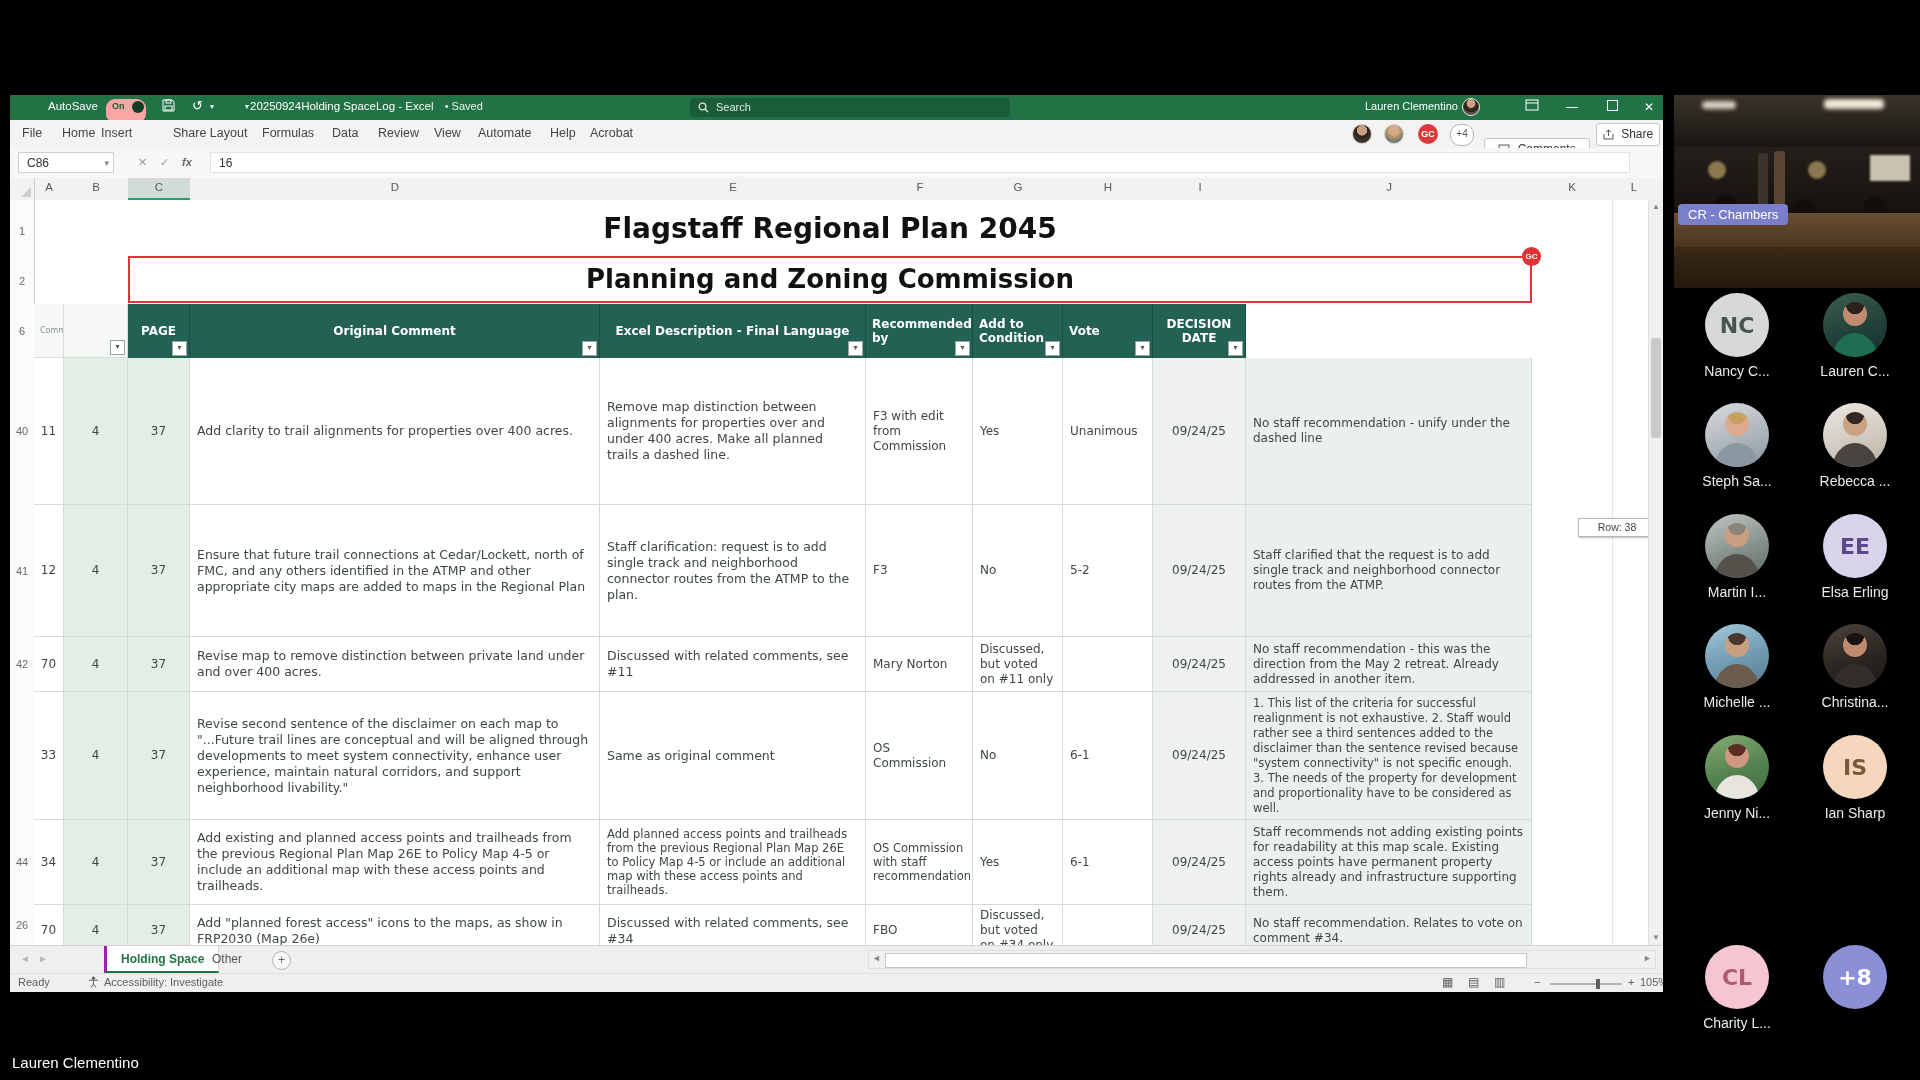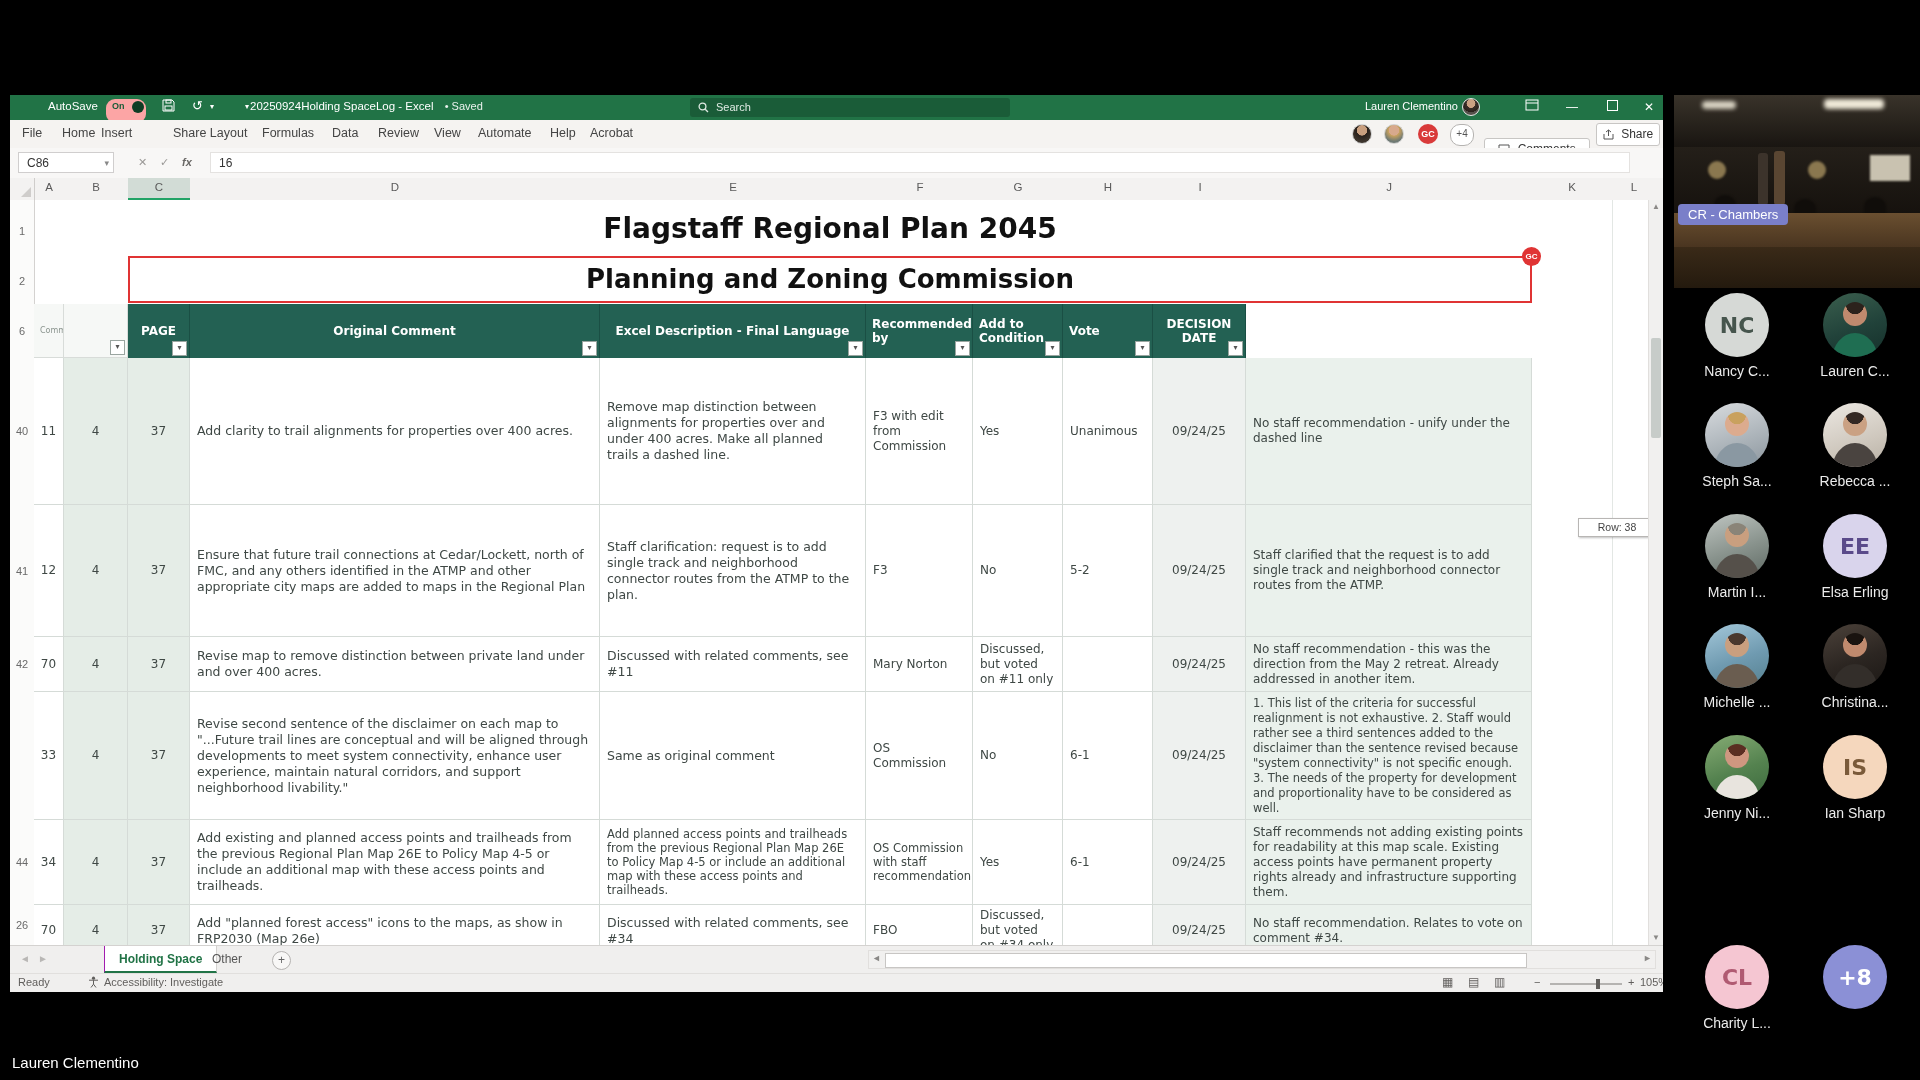--- a/index.html
+++ b/index.html
@@ -93,21 +93,21 @@
 
   
   .vscroll{position:absolute;right:0;top:0;width:14px;height:745px;background:#f1f0ef;border-left:1px solid #e1dfdd;}
   .vscroll .arr{position:absolute;left:0;width:14px;height:14px;color:#8a8886;font-size:8px;text-align:center;line-height:14px;}
   .vscroll .thumb{position:absolute;left:2px;top:138px;width:10px;height:100px;background:#c7ccc9;border-radius:2px;}
 
   
   .tabbar{position:absolute;left:0;top:850px;width:1653px;height:28px;background:#f0efee;border-top:1px solid #d4d2d0;font-size:12px;}
   .tabnav{position:absolute;top:7px;color:#b9b7b5;font-size:10px;}
   .sheettab{position:absolute;top:0;height:27px;line-height:27px;padding:0 14px;}
-  .tab-active{left:94px;background:#fff;color:#217346;font-weight:bold;border-bottom:2px solid #217346;box-sizing:border-box;border-left:1px solid #a21caf;border-right:1px solid #d4d2d0;}
+  .tab-active{left:94px;background:#fff;color:#217346;font-weight:bold;border-bottom:2px solid #217346;box-sizing:border-box;border-left:3px solid #a21caf;border-right:1px solid #d4d2d0;}
   .tab-idle{left:188px;color:#555;}
   .addsheet{position:absolute;left:262px;top:5px;width:17px;height:17px;border:1px solid #b5b3b1;border-radius:50%;color:#666;text-align:center;line-height:16px;font-size:12px;background:#f8f7f6;}
   .hscroll{position:absolute;left:858px;top:4px;width:788px;height:19px;background:#f1f0ef;border:1px solid #e1dfdd;box-sizing:border-box;}
   .hscroll .arr{position:absolute;top:2px;color:#8a8886;font-size:9px;}
   .hscroll .thumb{position:absolute;left:16px;top:2px;width:640px;height:13px;background:#fff;border:1px solid #c8c6c4;}
 
   
   .statusbar{position:absolute;left:0;top:878px;width:1653px;height:19px;background:#f0efee;border-top:1px solid #e1dfdd;font-size:11px;color:#605e5c;}
   .sb-item{position:absolute;top:2px;}
   .viewico{position:absolute;top:1px;font-size:12px;color:#605e5c;}

